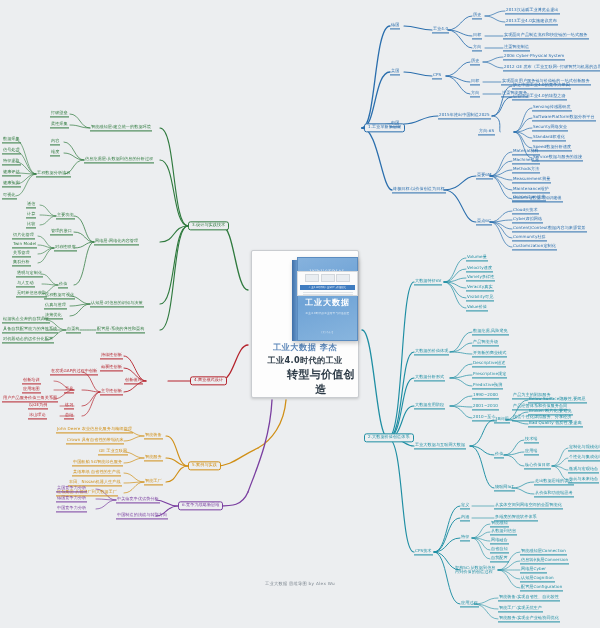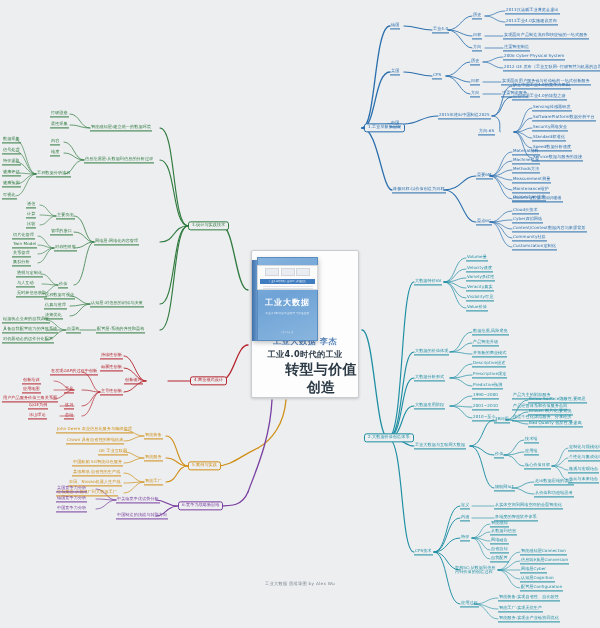--- a/index.html
+++ b/index.html
@@ -57,21 +57,21 @@
 
   
   #center-card{
     position:absolute;
     left:251px;top:250px;width:108px;height:148px;
     background:#fdfdfd;
     border:0.8px solid #c9ccd0;
     border-radius:2px;
     box-shadow:0 1px 3px rgba(0,0,0,.18);
     z-index:6;
-    display:flex;flex-direction:column;align-items:flex-start;
+    display:flex;flex-direction:column;align-items:flex-end;
     padding-top:6px;box-sizing:border-box;
   }
   #book{
     width:66px;height:84px;position:relative;
     filter:drop-shadow(1px 2px 2px rgba(0,0,0,.22));
   }
   .bk-spine{
     position:absolute;left:0;top:3px;width:6px;height:81px;
     background:linear-gradient(90deg,#3f6fa8,#6e9fd1);
   }
@@ -99,21 +99,21 @@
   .bk-chip{width:12px;height:6px;background:#e9edf1;border:0.4px solid #d2d7dc;}
   .bk-band-bar{
     width:55px;height:5px;margin-top:2.5px;background:#3f7cc0;
     color:#fff;font-size:2.4px;display:flex;align-items:center;justify-content:center;
   }
   .bk-band-line{width:50px;height:0.5px;background:#dfe3e7;margin-top:2px;}
 
   #center-title{margin-top:6px;text-align:center;}
   #ct-line1{font-size:8.2px;color:#5b86b8;font-weight:bold;letter-spacing:.5px;margin-top:40px;}
   #ct-line2{font-size:8.2px;color:#2c3a46;font-weight:bold;margin-top:1.5px;letter-spacing:.3px;}
-  #ct-line3{font-size:14px;color:#2c3a46;font-weight:bold;margin-top:1.5px;letter-spacing:.3px;margin-left:32px;}
+  #ct-line3{font-size:11px;color:#2c3a46;font-weight:bold;margin-top:1.5px;letter-spacing:.3px;margin-left:32px;}
 
   
   #footer{
     position:absolute;left:0;top:581px;width:600px;text-align:center;
     font-size:4.2px;color:#7b858e;letter-spacing:.3px;
   }
 </style>
 </head>
 <body>
 

